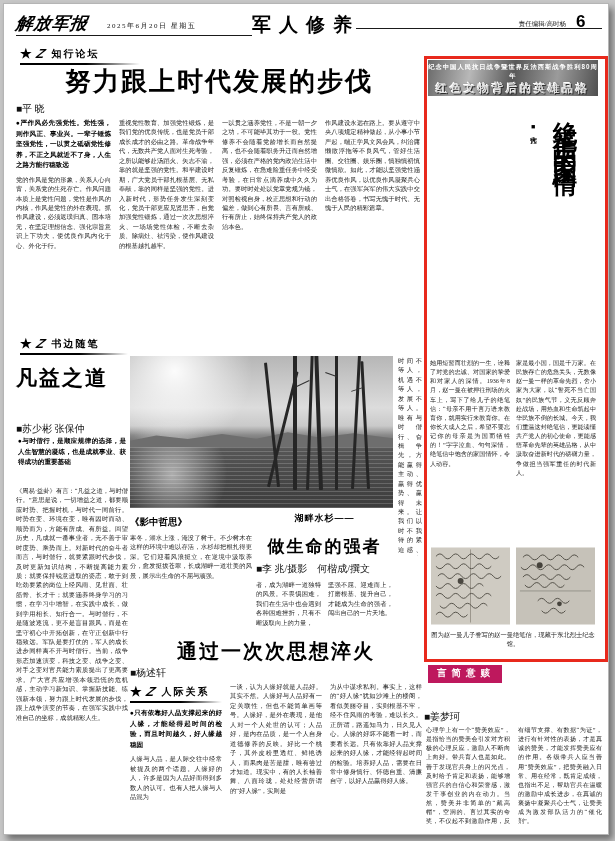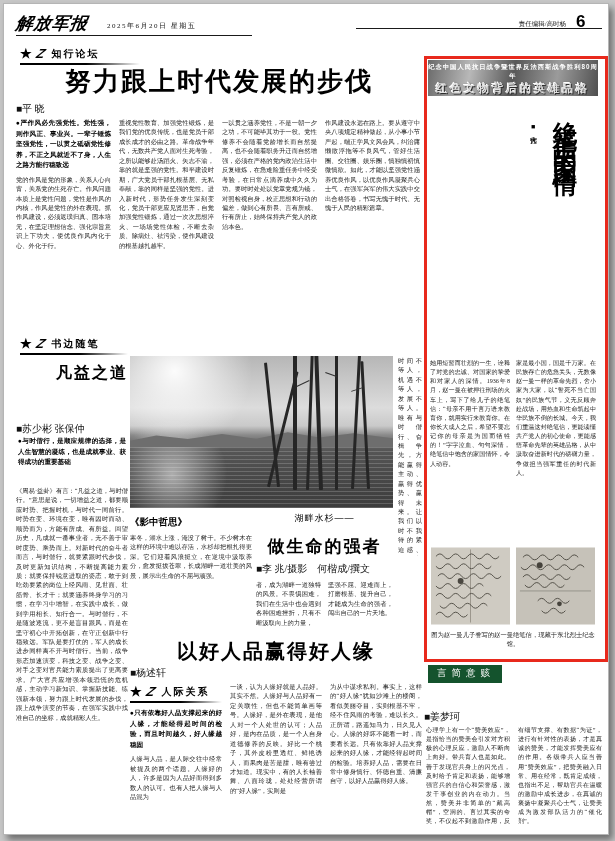--- a/index.html
+++ b/index.html
@@ -14,40 +14,40 @@
   .edition{font-family:"Liberation Sans",sans-serif;font-weight:900;font-size:19px;letter-spacing:8px;}
   .editor{font-size:6.5px;color:#111;}
   .pagenum{font-family:"Liberation Sans",sans-serif;font-weight:900;font-size:17px;}
   
   .seclabel{display:flex;align-items:center;gap:3px;font-family:"Liberation Sans",sans-serif;font-weight:900;font-size:10px;letter-spacing:2px;}
   .star{font-size:13px;line-height:1;}
   .zflag{font-style:italic;font-weight:900;font-size:13px;transform:skewX(-18deg);margin-right:2px;}
   .taper{height:2px;background:linear-gradient(to right,#000 55%,rgba(0,0,0,0));margin-top:2px;}
   
   .h-main{font-family:"Liberation Sans",sans-serif;font-weight:900;font-size:26px;letter-spacing:2px;text-align:center;}
-  .h-serif{font-family:Liberation Mono, monospace;font-weight:900;font-size:16px;letter-spacing:2px;text-align:right;line-height:1.3;}
+  .h-serif{font-family:Liberation Sans, sans-serif;font-weight:900;font-size:21px;letter-spacing:2px;text-align:left;line-height:1.3;}
   .h-mid{font-family:"Liberation Sans",sans-serif;font-weight:900;font-size:20px;letter-spacing:2px;text-align:center;}
   .h-photo{font-family:"Liberation Sans",sans-serif;font-weight:900;font-size:17px;letter-spacing:2px;text-align:center;}
   .h-small{font-family:"Liberation Serif",serif;font-weight:900;font-size:15px;letter-spacing:1px;text-align:center;}
   .byline{font-size:10px;color:#111;}
   .intro{font-weight:700;font-size:6.6px;line-height:1.6;text-align:justify;color:#000;}
   .bodytxt{font-size:6.3px;line-height:1.5;text-align:justify;color:#1c1c1c;overflow:hidden;}
   .cols{display:flex;}
-  .kickertxt{font-family:"Liberation Sans",sans-serif;font-weight:400;font-size:9px;text-align:center;letter-spacing:1px;}
+  .kickertxt{font-family:"Liberation Sans",sans-serif;font-weight:700;font-size:9px;text-align:center;letter-spacing:1px;}
   .captiontitle{font-family:"Liberation Sans",sans-serif;font-weight:900;font-size:9.5px;}
   
   .redbox{border:3px solid #e8291c;background:#fff;}
   .banner{background:linear-gradient(100deg,#6a6a6a,#b8b8b8 25%,#585858 50%,#9b9b9b 75%,#4f4f4f);text-align:center;padding-top:3px;}
   .banner1{font-family:"Liberation Sans",sans-serif;font-size:6.3px;font-weight:700;color:#fff;letter-spacing:1px;}
   .banner2{font-family:"Liberation Sans",sans-serif;font-size:11px;font-weight:900;letter-spacing:3px;color:#e3e3e3;text-shadow:1px 1px 0 #2c2c2c,-1px -1px 0 #fff,0 0 2px #333;}
   .kailan{border:1px solid #3a3a3a;padding:4px 4px;}
   .kailantitle{font-family:"Liberation Sans",sans-serif;font-weight:900;font-size:9.5px;letter-spacing:3px;text-align:center;margin-bottom:4px;}
   .vhead{writing-mode:vertical-rl;text-orientation:upright;font-family:"Liberation Sans",sans-serif;font-weight:900;font-size:24px;letter-spacing:7px;}
   .vbyline{writing-mode:vertical-rl;text-orientation:upright;font-size:7px;}
-  .blacklabel{display:inline-block;background:#14532d;color:#fff;font-family:"Liberation Sans",sans-serif;font-weight:400;font-size:9.5px;letter-spacing:5px;padding:2px 7px 3px 9px;}
+  .blacklabel{display:inline-block;background:#be185d;color:#fff;font-family:"Liberation Sans",sans-serif;font-weight:700;font-size:9.5px;letter-spacing:5px;padding:2px 7px 3px 9px;}
   
   .photo{background:
      radial-gradient(circle at 16% 78%, rgba(255,255,255,.55), rgba(255,255,255,0) 22%),
      radial-gradient(circle at 17% 10%, rgba(255,255,255,.95), rgba(255,255,255,0) 30%),
      linear-gradient(to bottom,#b6b6b6 0%,#dcdcdc 34%,#c9c9c9 46%,#8a8a8a 52%,#646464 58%,#565656 62%,#4a4a4a 78%,#3c3c3c 100%);
      overflow:hidden;}
   .hills{position:absolute;left:0;top:46%;width:100%;height:14%;background:#6e6e6e;
      clip-path:polygon(0 70%,10% 45%,22% 62%,35% 38%,48% 60%,60% 30%,72% 55%,85% 35%,100% 58%,100% 100%,0 100%);}
   .water{position:absolute;left:0;top:58%;width:100%;height:42%;
      background:repeating-linear-gradient(0deg,rgba(255,255,255,.18) 0 1px,rgba(0,0,0,0) 1px 4px);}
@@ -56,20 +56,21 @@
   .photocredit{font-size:6.3px;color:#1c1c1c;text-align:center;}
 </style>
 </head>
 <body>
 
 <div class="stage">
 <div class="page">
 
   <div class="abs masthead" style="left:12px;top:8px;">解放军报</div>
   <div class="abs date" style="left:103px;top:17px;">2025年6月20日 星期五</div>
+  <div class="abs edition" style="left:0;top:8px;width:604px;text-align:center;">军人修养</div>
   <div class="abs editor" style="left:482px;top:16px;width:80px;text-align:right;">责任编辑/高时杨</div>
   <div class="abs pagenum" style="left:572px;top:8px;">6</div>
   <div class="abs hairline" style="left:12px;top:31px;width:236px;"></div>
   <div class="abs hairline" style="left:352px;top:24px;width:246px;"></div>
 
   <div class="abs" style="left:16px;top:42px;width:120px;">
     <div class="seclabel">
       <span class="star">★</span>
       <span class="zflag">Z</span>
       <span>知行论坛</span>
@@ -126,21 +127,21 @@
   <div class="abs" style="left:252px;top:508px;width:137px;">
     <div class="kickertxt">湖畔水杉——</div>
     <div class="h-photo" style="margin-top:10px;">做生命的强者</div>
     <div class="byline" style="margin-top:4px;">■李 兆/摄影　何楷成/撰文</div>
     <div class="cols" style="margin-top:4px;gap:7px;">
       <div class="bodytxt" style="width:65px;height:46px;">者，成为湖畔一道独特的风景。不畏惧困难，我们在生活中也会遇到各种困难挫折，只有不断汲取向上的力量，</div>
       <div class="bodytxt" style="width:65px;height:46px;">坚强不屈、迎难而上，打磨根基、提升自己，才能成为生命的强者，闯出自己的一片天地。</div>
     </div>
   </div>
 
-  <div class="abs h-mid" style="left:126px;top:634px;width:292px;">以好人品赢得好人缘</div>
+  <div class="abs h-mid" style="left:126px;top:634px;width:292px;">通过一次次思想淬火</div>
   <div class="abs byline" style="left:126px;top:662px;width:292px;">■杨述轩</div>
   <div class="abs cols" style="left:126px;top:678px;width:292px;height:144px;gap:8px;">
     <div style="width:92px;">
       <div class="seclabel" style="margin-top:2px;">
         <span class="star">★</span>
         <span class="zflag">Z</span>
         <span>人际关系</span>
       </div>
       <div class="taper"></div>
       <div class="intro" style="margin-top:5px;">●只有依靠好人品支撑起来的好人缘，才能经得起时间的检验，而且时间越久，好人缘越稳固</div>

